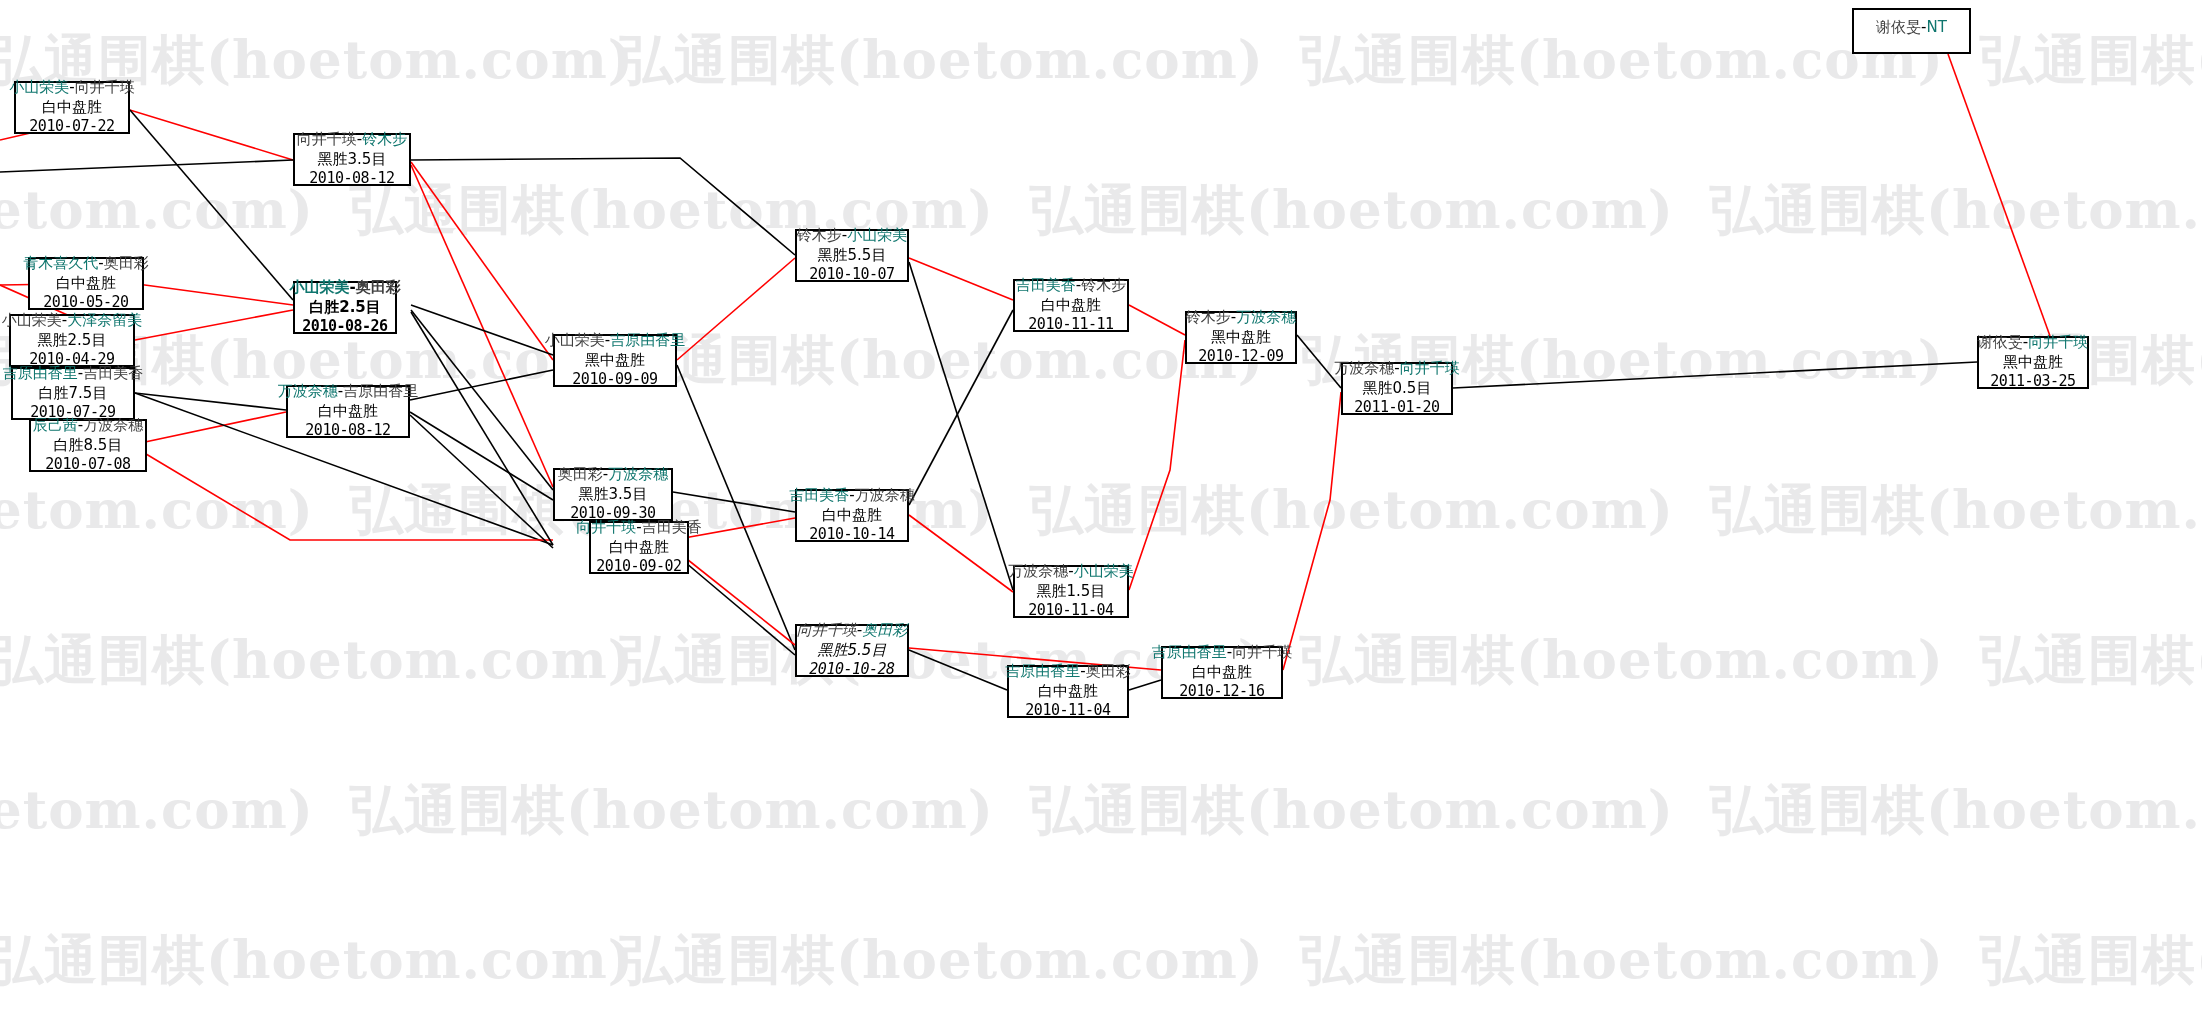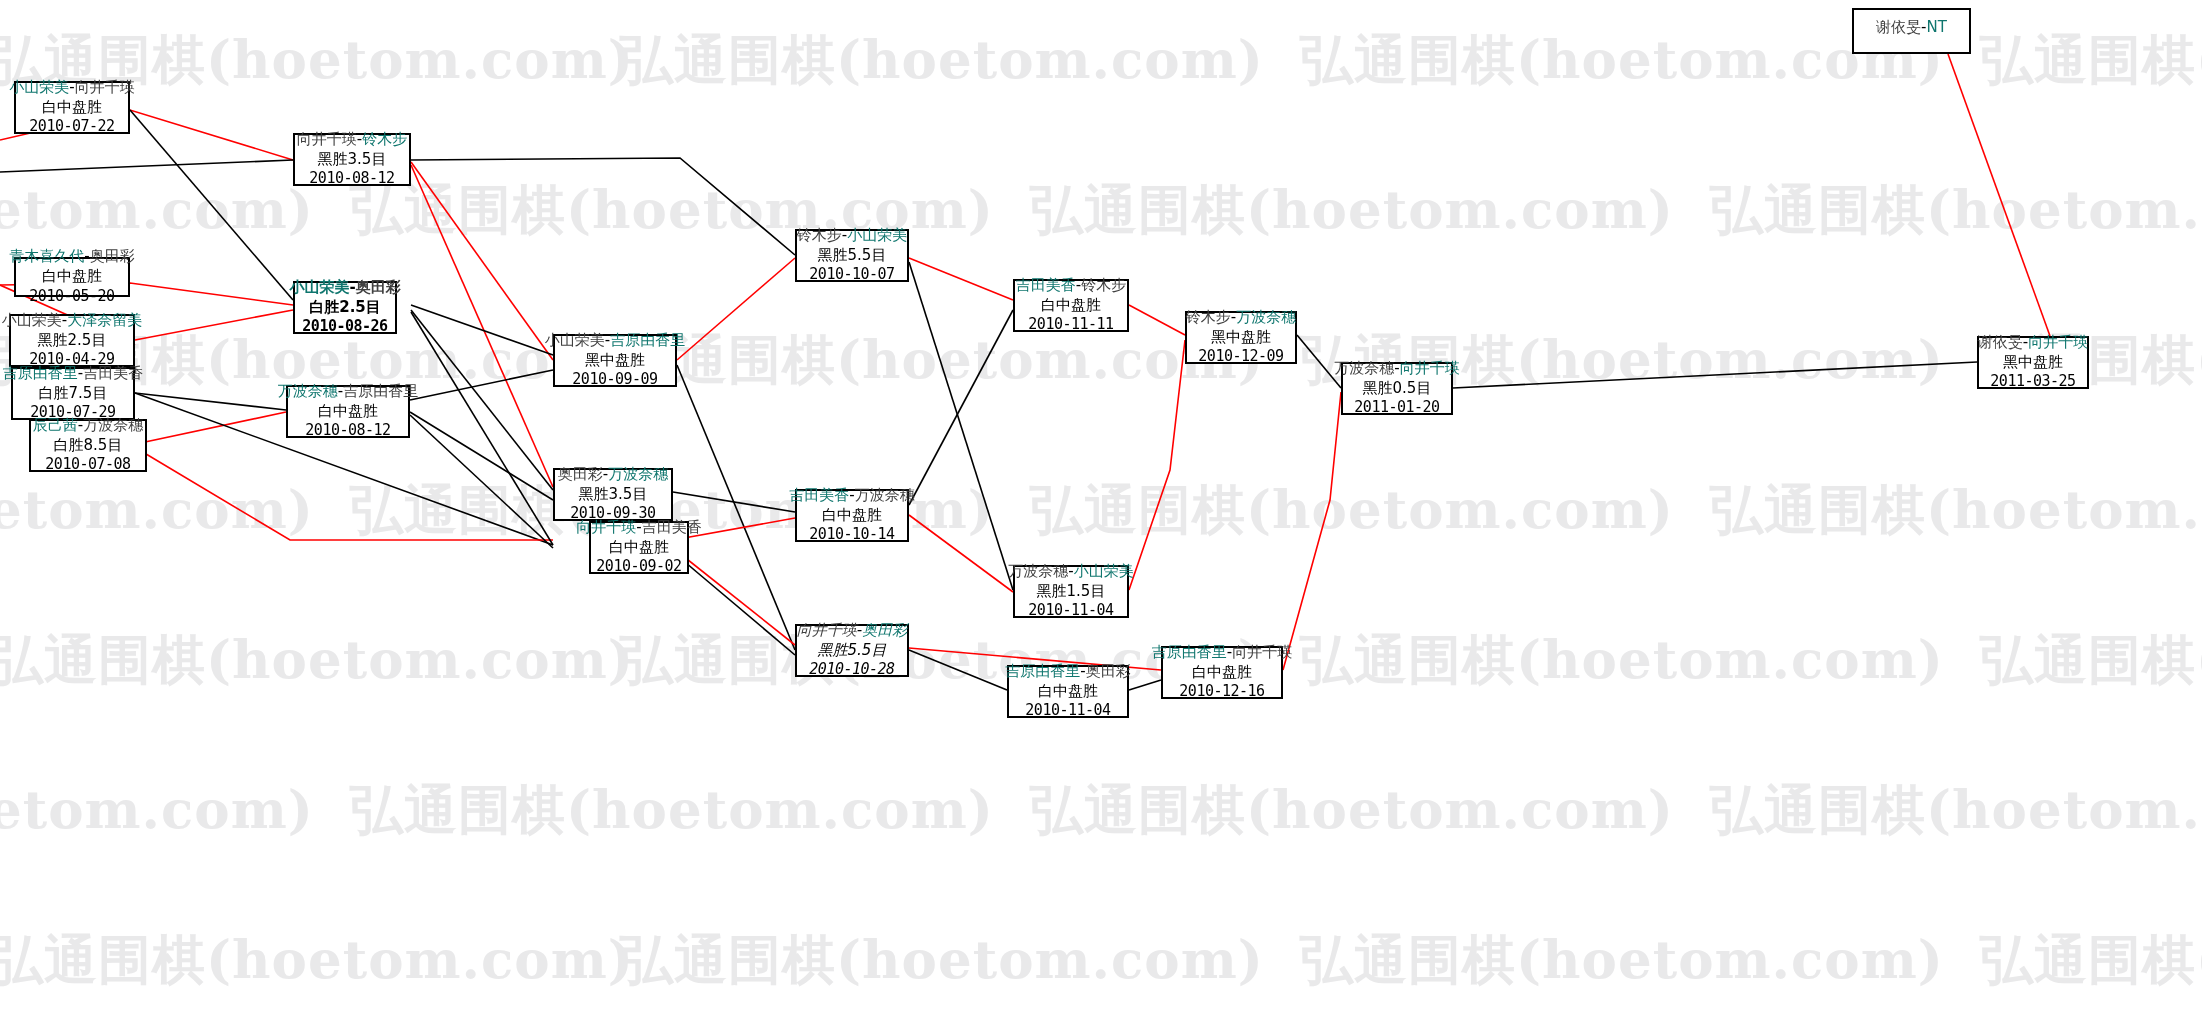--- a/index.html
+++ b/index.html
@@ -134,21 +134,21 @@
       <polyline points="1453,388 1977,362" fill="none" stroke="#000000" stroke-width="1.6"></polyline>
       <polyline points="1948,54 2050,336" fill="none" stroke="#ff0000" stroke-width="1.6"></polyline>
     </svg>
 
   <div id="nodes">
       <div class="node" style="left: 14px; top: 81px; width: 116px; height: 53px;">
         <div class="players"><span class="lose">小山荣美</span><span class="dash">-</span><span class="win">向井千瑛</span></div>
         <div class="result">白中盘胜</div>
         <div class="date">2010-07-22</div>
       </div>
-      <div class="node" style="left: 14px; top: 257px; width: 116px; height: 40px;">
+      <div class="node" style="left: 28px; top: 257px; width: 116px; height: 53px;">
         <div class="players"><span class="lose">青木喜久代</span><span class="dash">-</span><span class="win">奥田彩</span></div>
         <div class="result">白中盘胜</div>
         <div class="date">2010-05-20</div>
       </div>
       <div class="node" style="left: 9px; top: 314px; width: 126px; height: 53px;">
         <div class="players"><span class="win">小山荣美</span><span class="dash">-</span><span class="lose">大泽奈留美</span></div>
         <div class="result">黑胜2.5目</div>
         <div class="date">2010-04-29</div>
       </div>
       <div class="node" style="left: 11px; top: 367px; width: 124px; height: 53px;">

